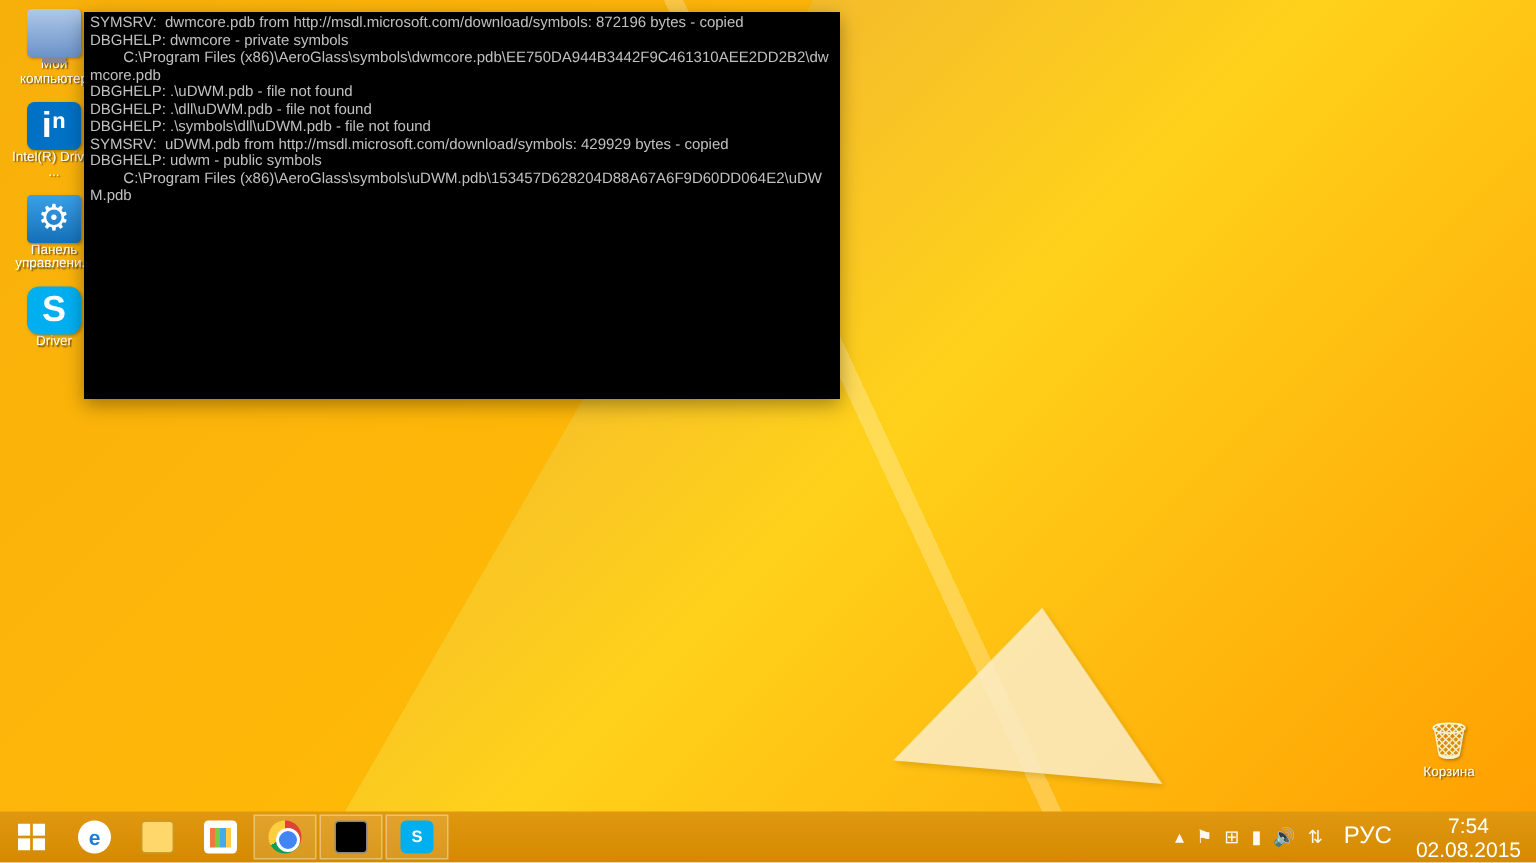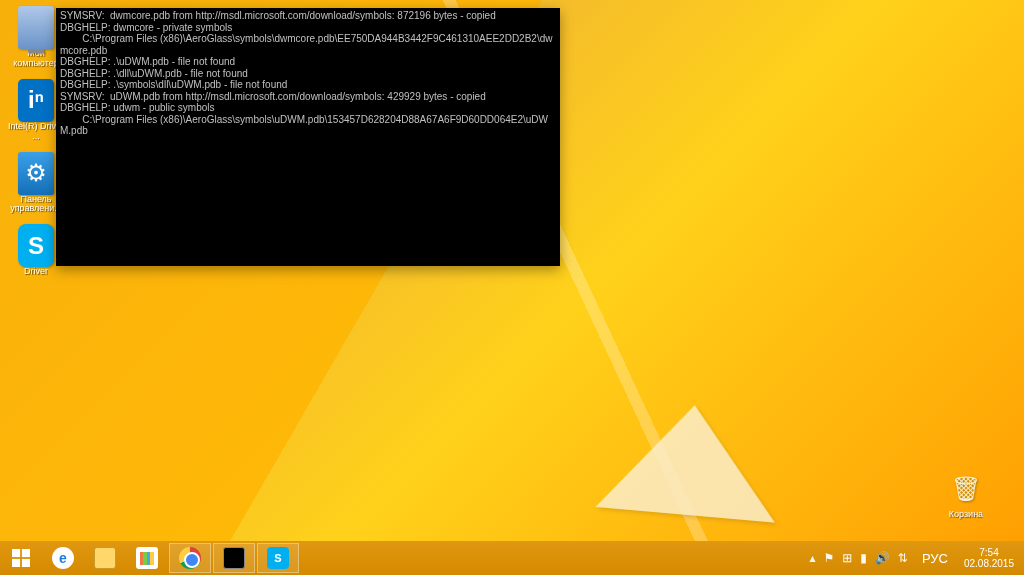--- a/index.html
+++ b/index.html
@@ -38,21 +38,21 @@
     top: 6px; left: 6px;
     display: flex; flex-direction: column;
     gap: 10px;
   }
   .desktop-icon {
     width: 60px;
     display: flex; flex-direction: column; align-items: center;
     cursor: pointer;
   }
   .desktop-icon .img {
-    width: 36px; height: 43px;
+    width: 36px; height: 32px;
     display: flex; align-items: center; justify-content: center;
     font-size: 24px;
     filter: drop-shadow(1px 1px 1px rgba(0,0,0,0.3));
   }
   .desktop-icon .label {
     color: #fff;
     font-size: 9px;
     text-align: center;
     line-height: 1.1;
     text-shadow: 1px 1px 1px rgba(0,0,0,0.6);
@@ -139,22 +139,22 @@
     display:flex;align-items:center;justify-content:center;
     cursor:pointer;
     position:relative;
   }
   .taskbar .tb.running { background: rgba(255,255,255,0.12); border:1px solid rgba(255,255,255,0.35); margin:2px 1px;}
   .taskbar .spacer { flex:1; }
   .taskbar .tray {
     display:flex;align-items:center;gap:8px;padding:0 8px;
   }
   .taskbar .tray .ic { cursor:pointer; font-size:12px; opacity:0.95;}
-  .taskbar .lang { padding:0 6px; display:flex;align-items:center; font-size:13px;}
-  .taskbar .clock { padding:0 10px; display:flex;flex-direction:column;align-items:center;justify-content:center;font-size:10px;line-height:1.15;}
+  .taskbar .lang { padding:0 6px; display:flex;align-items:center; font-size:16px;}
+  .taskbar .clock { padding:0 10px; display:flex;flex-direction:column;align-items:center;justify-content:center;font-size:14px;line-height:1.15;}
   .tb-ico { width:22px;height:22px;display:flex;align-items:center;justify-content:center;border-radius:3px;}
   .tb-ie { background:#fff;color:#1e7dd6;font-weight:bold;font-size:14px;border-radius:50%;}
   .tb-explorer { background:#ffd76b;border:1px solid #c99b2b;}
   .tb-store { background:#fff;position:relative;}
   .tb-store::after{content:"";position:absolute;top:5px;left:4px;right:4px;bottom:4px;background:linear-gradient(90deg,#e74 25%,#7c4 25% 50%,#4ae 50% 75%,#fc4 75%);}
   .tb-chrome { border-radius:50%;background:conic-gradient(#db4437 0 120deg,#0f9d58 120deg 240deg,#ffcd40 240deg 360deg);position:relative;}
   .tb-chrome::after{content:"";position:absolute;top:5px;left:5px;width:12px;height:12px;border-radius:50%;background:#4285f4;border:2px solid #fff;}
   .tb-cmd { background:#000;border:1px solid #888;}
   .tb-skype { background:#00aff0;color:#fff;font-weight:bold;border-radius:4px;}
 </style>

